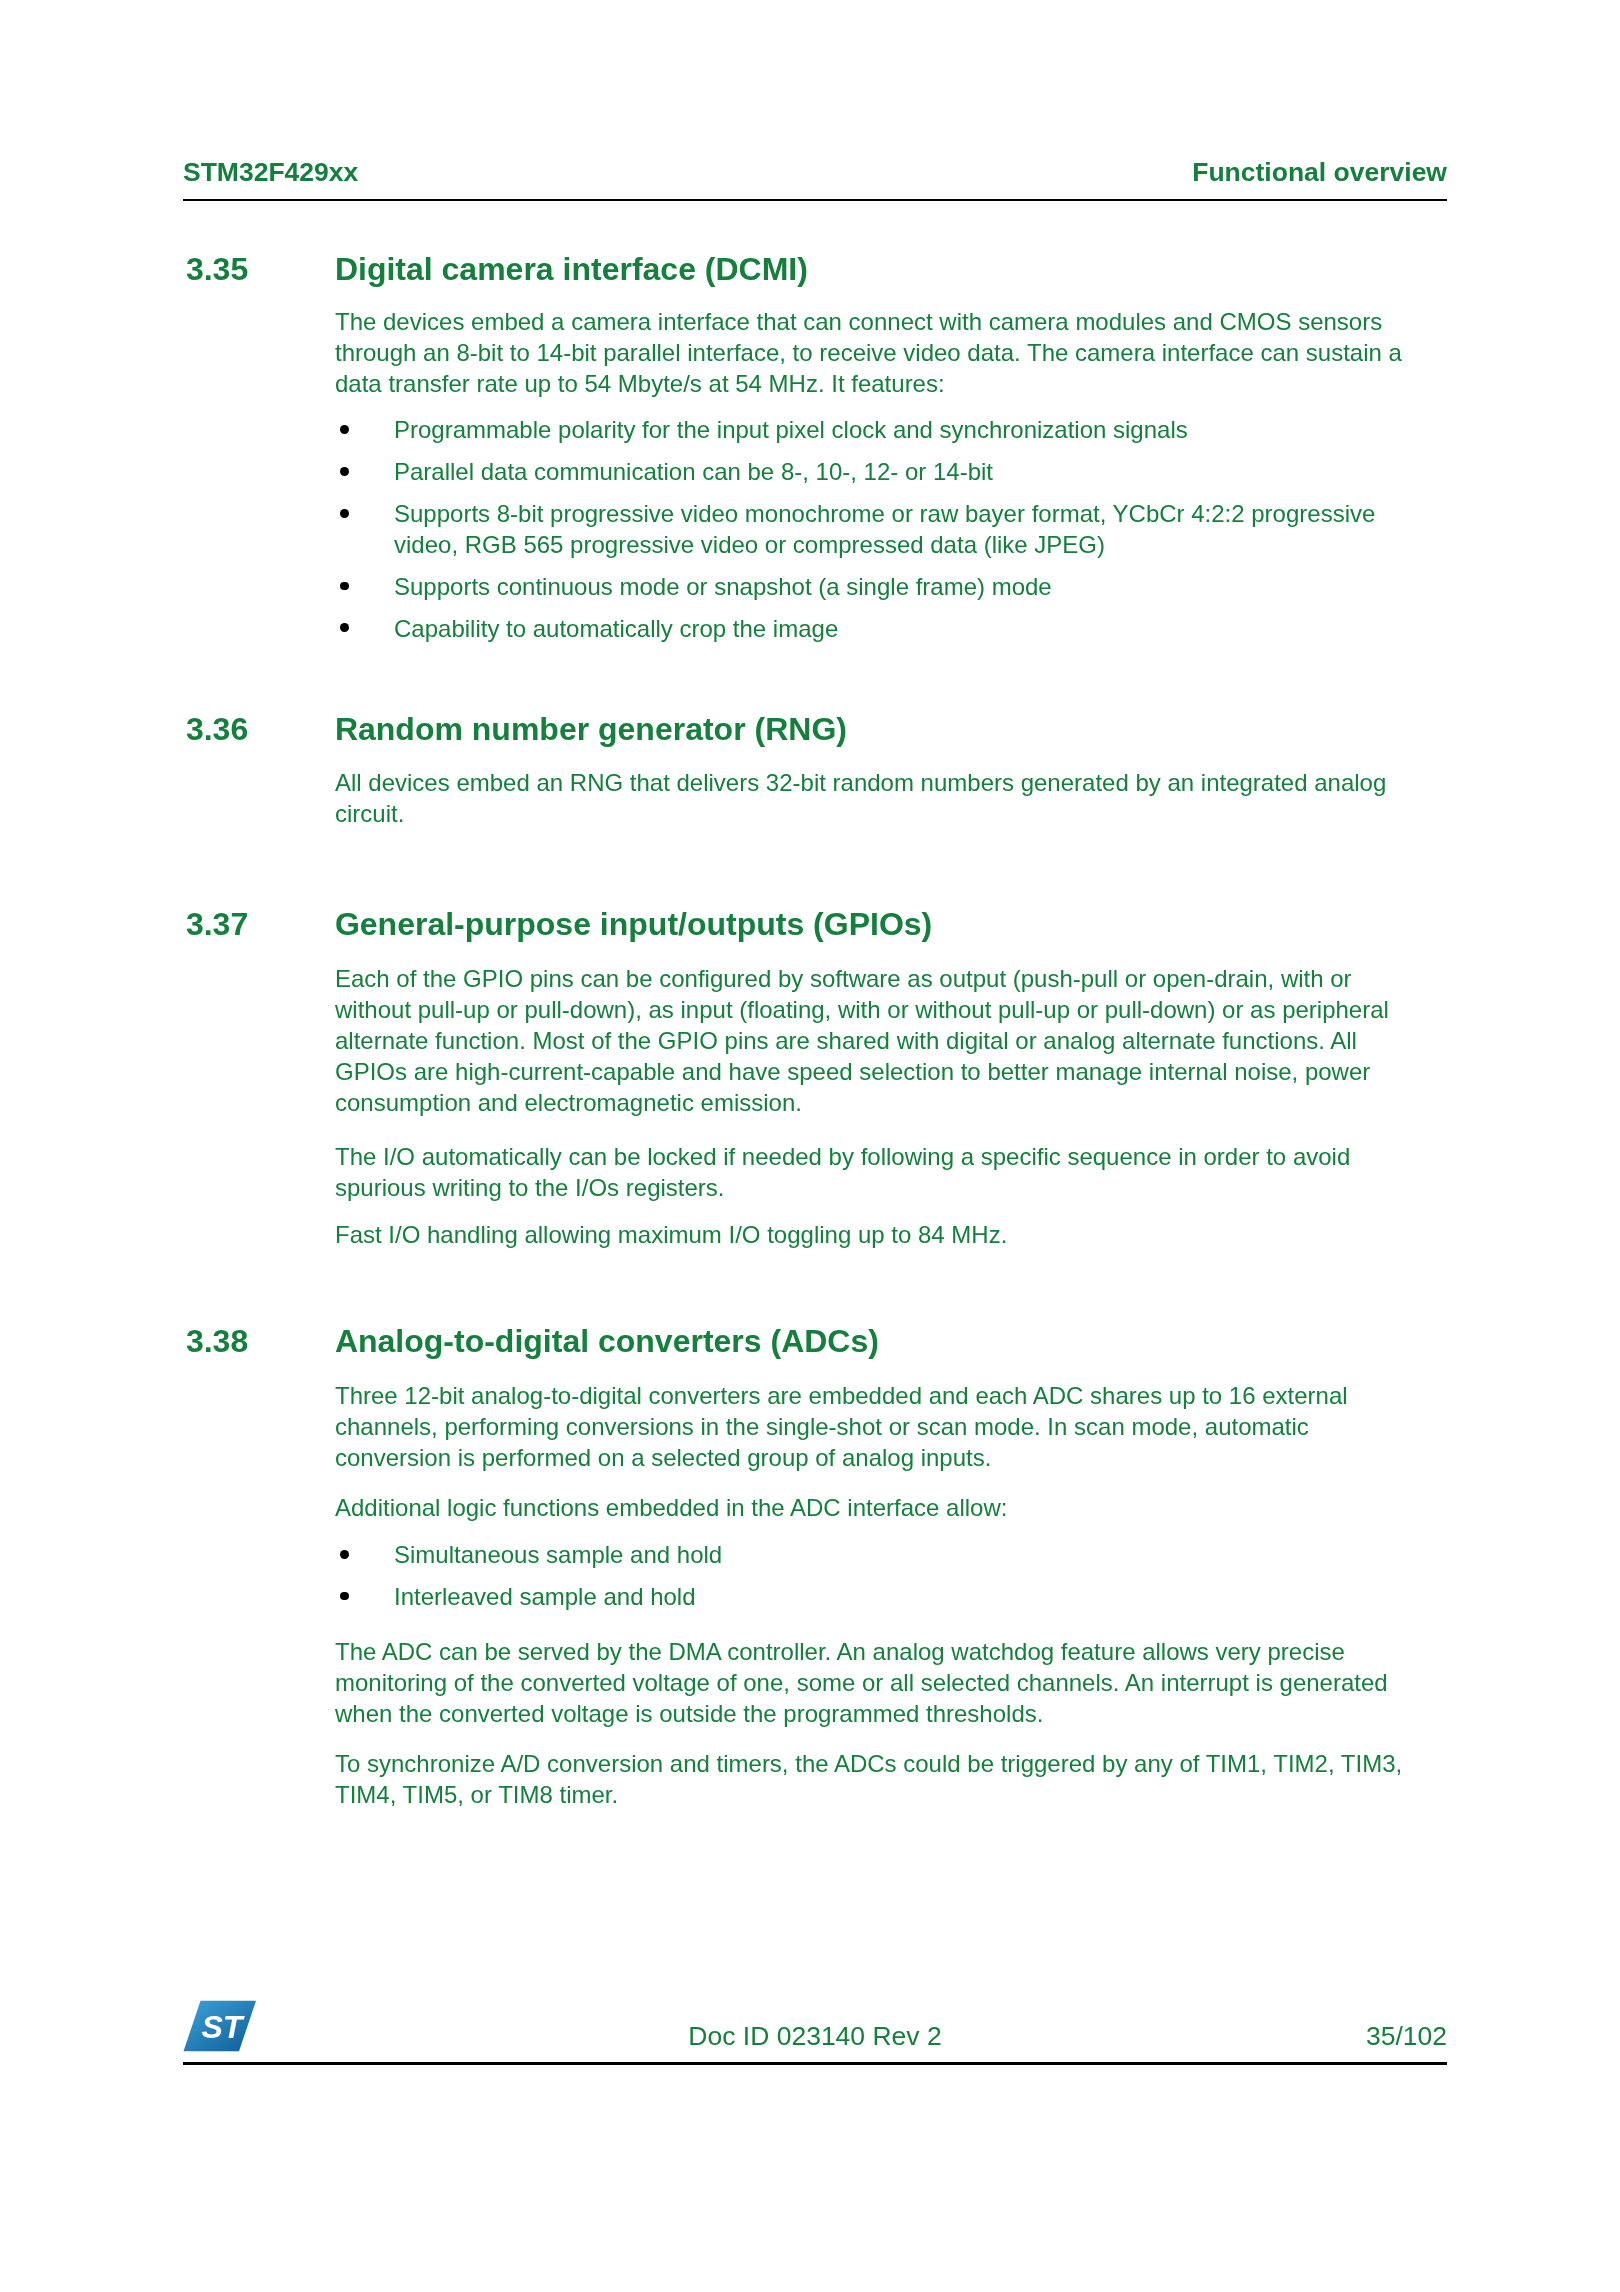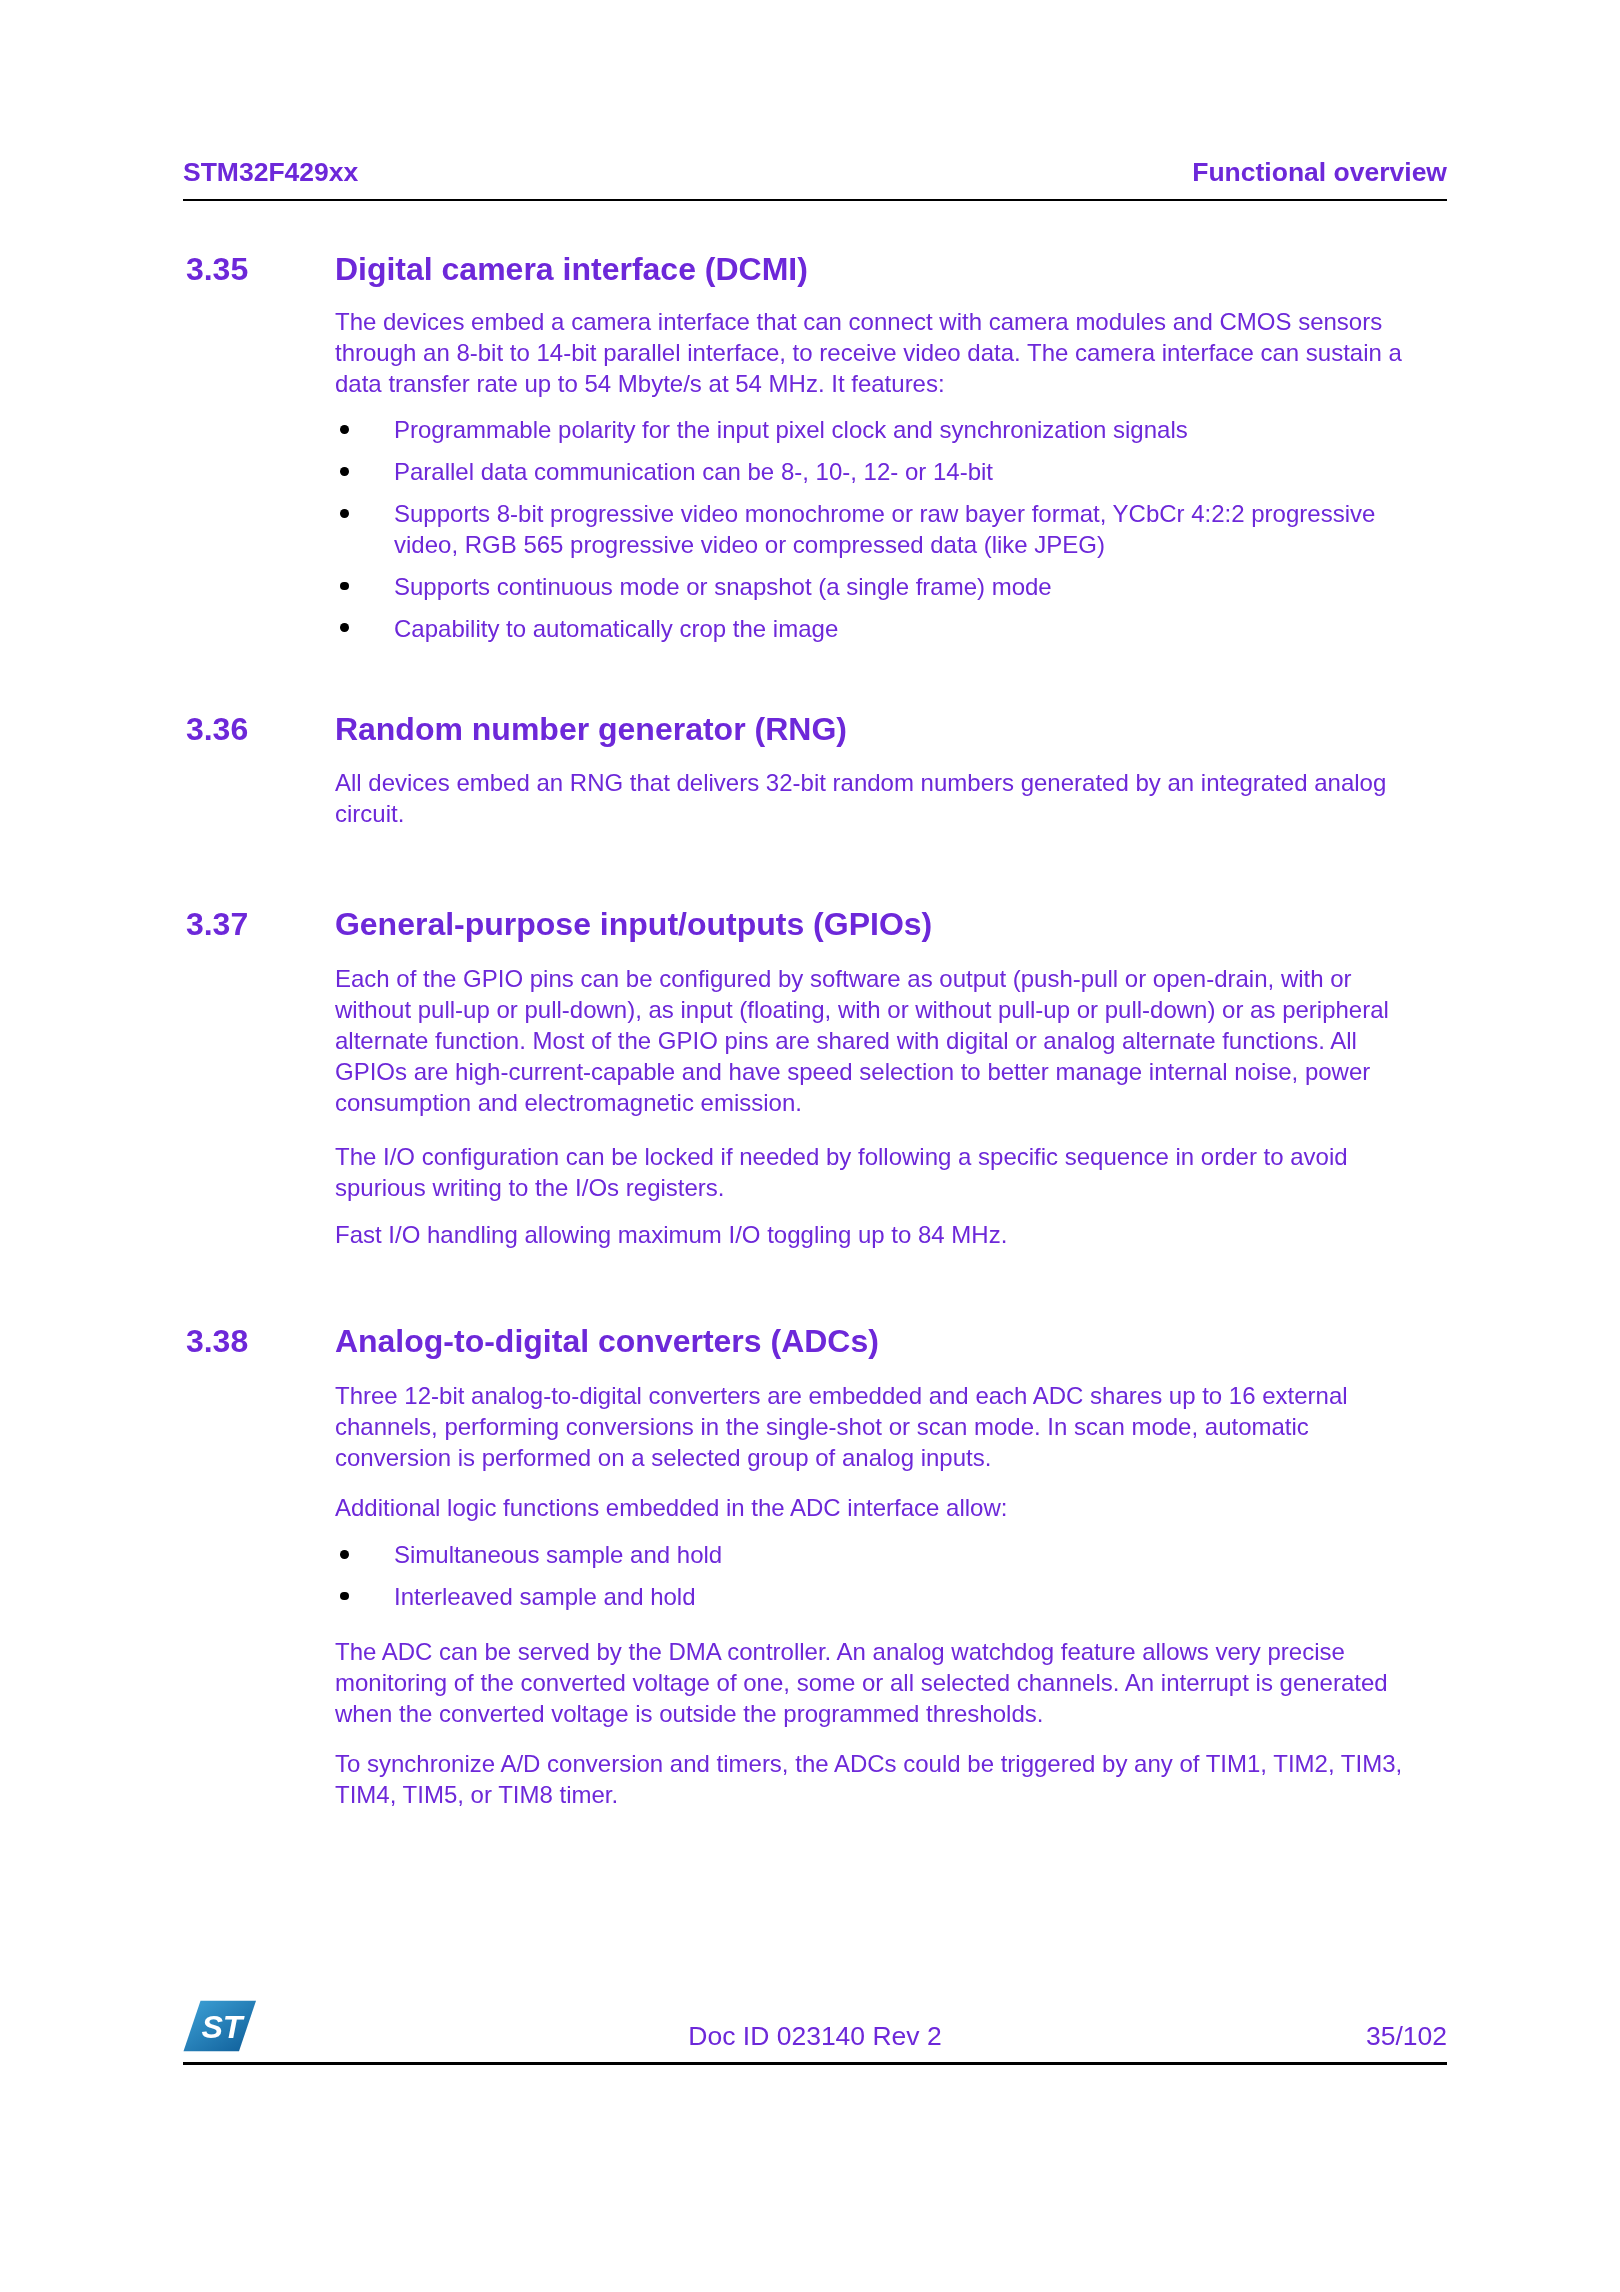--- a/index.html
+++ b/index.html
@@ -1,21 +1,21 @@
 <!DOCTYPE html>
 <html><head>
 <meta charset="utf-8">
 <style>
   html, body { margin: 0; padding: 0; background: #ffffff; }
   .page {
     position: relative;
     width: 1620px;
     height: 2293px;
     background: #ffffff;
-    color: #6d28d9;
+    color: #15803d;
     font-family: "Liberation Sans", sans-serif;
     overflow: hidden;
   }
   
   .header {
     position: absolute;
     left: 183px;
     top: 157px;
     width: 1264px;
     display: flex;
@@ -123,21 +123,21 @@
       </div>
       <p class="body-block" style="margin-top:15.7px;">All devices embed an RNG that delivers 32-bit random numbers generated by an integrated analog circuit.</p>
     </div>
 
     <div style="margin-top:73px;">
       <div class="h-row">
         <span class="h-num">3.37</span>
         <span class="h-title">General-purpose input/outputs (GPIOs)</span>
       </div>
       <p class="body-block" style="margin-top:15.7px;">Each of the GPIO pins can be configured by software as output (push-pull or open-drain, with or without pull-up or pull-down), as input (floating, with or without pull-up or pull-down) or as peripheral alternate function. Most of the GPIO pins are shared with digital or analog alternate functions. All GPIOs are high-current-capable and have speed selection to better manage internal noise, power consumption and electromagnetic emission.</p>
-      <p class="body-block" style="margin-top:23.5px;">The I/O configuration can be locked if needed by following a specific sequence in order to avoid spurious writing to the I/Os registers.</p>
+      <p class="body-block" style="margin-top:23.5px;">The I/O automatically can be locked if needed by following a specific sequence in order to avoid spurious writing to the I/Os registers.</p>
       <p class="body-block" style="margin-top:15.7px;">Fast I/O handling allowing maximum I/O toggling up to 84 MHz.</p>
     </div>
 
     <div style="margin-top:69px;">
       <div class="h-row">
         <span class="h-num">3.38</span>
         <span class="h-title">Analog-to-digital converters (ADCs)</span>
       </div>
       <p class="body-block" style="margin-top:15.7px;">Three 12-bit analog-to-digital converters are embedded and each ADC shares up to 16 external channels, performing conversions in the single-shot or scan mode. In scan mode, automatic conversion is performed on a selected group of analog inputs.</p>
       <p class="body-block" style="margin-top:19.6px;">Additional logic functions embedded in the ADC interface allow:</p>

